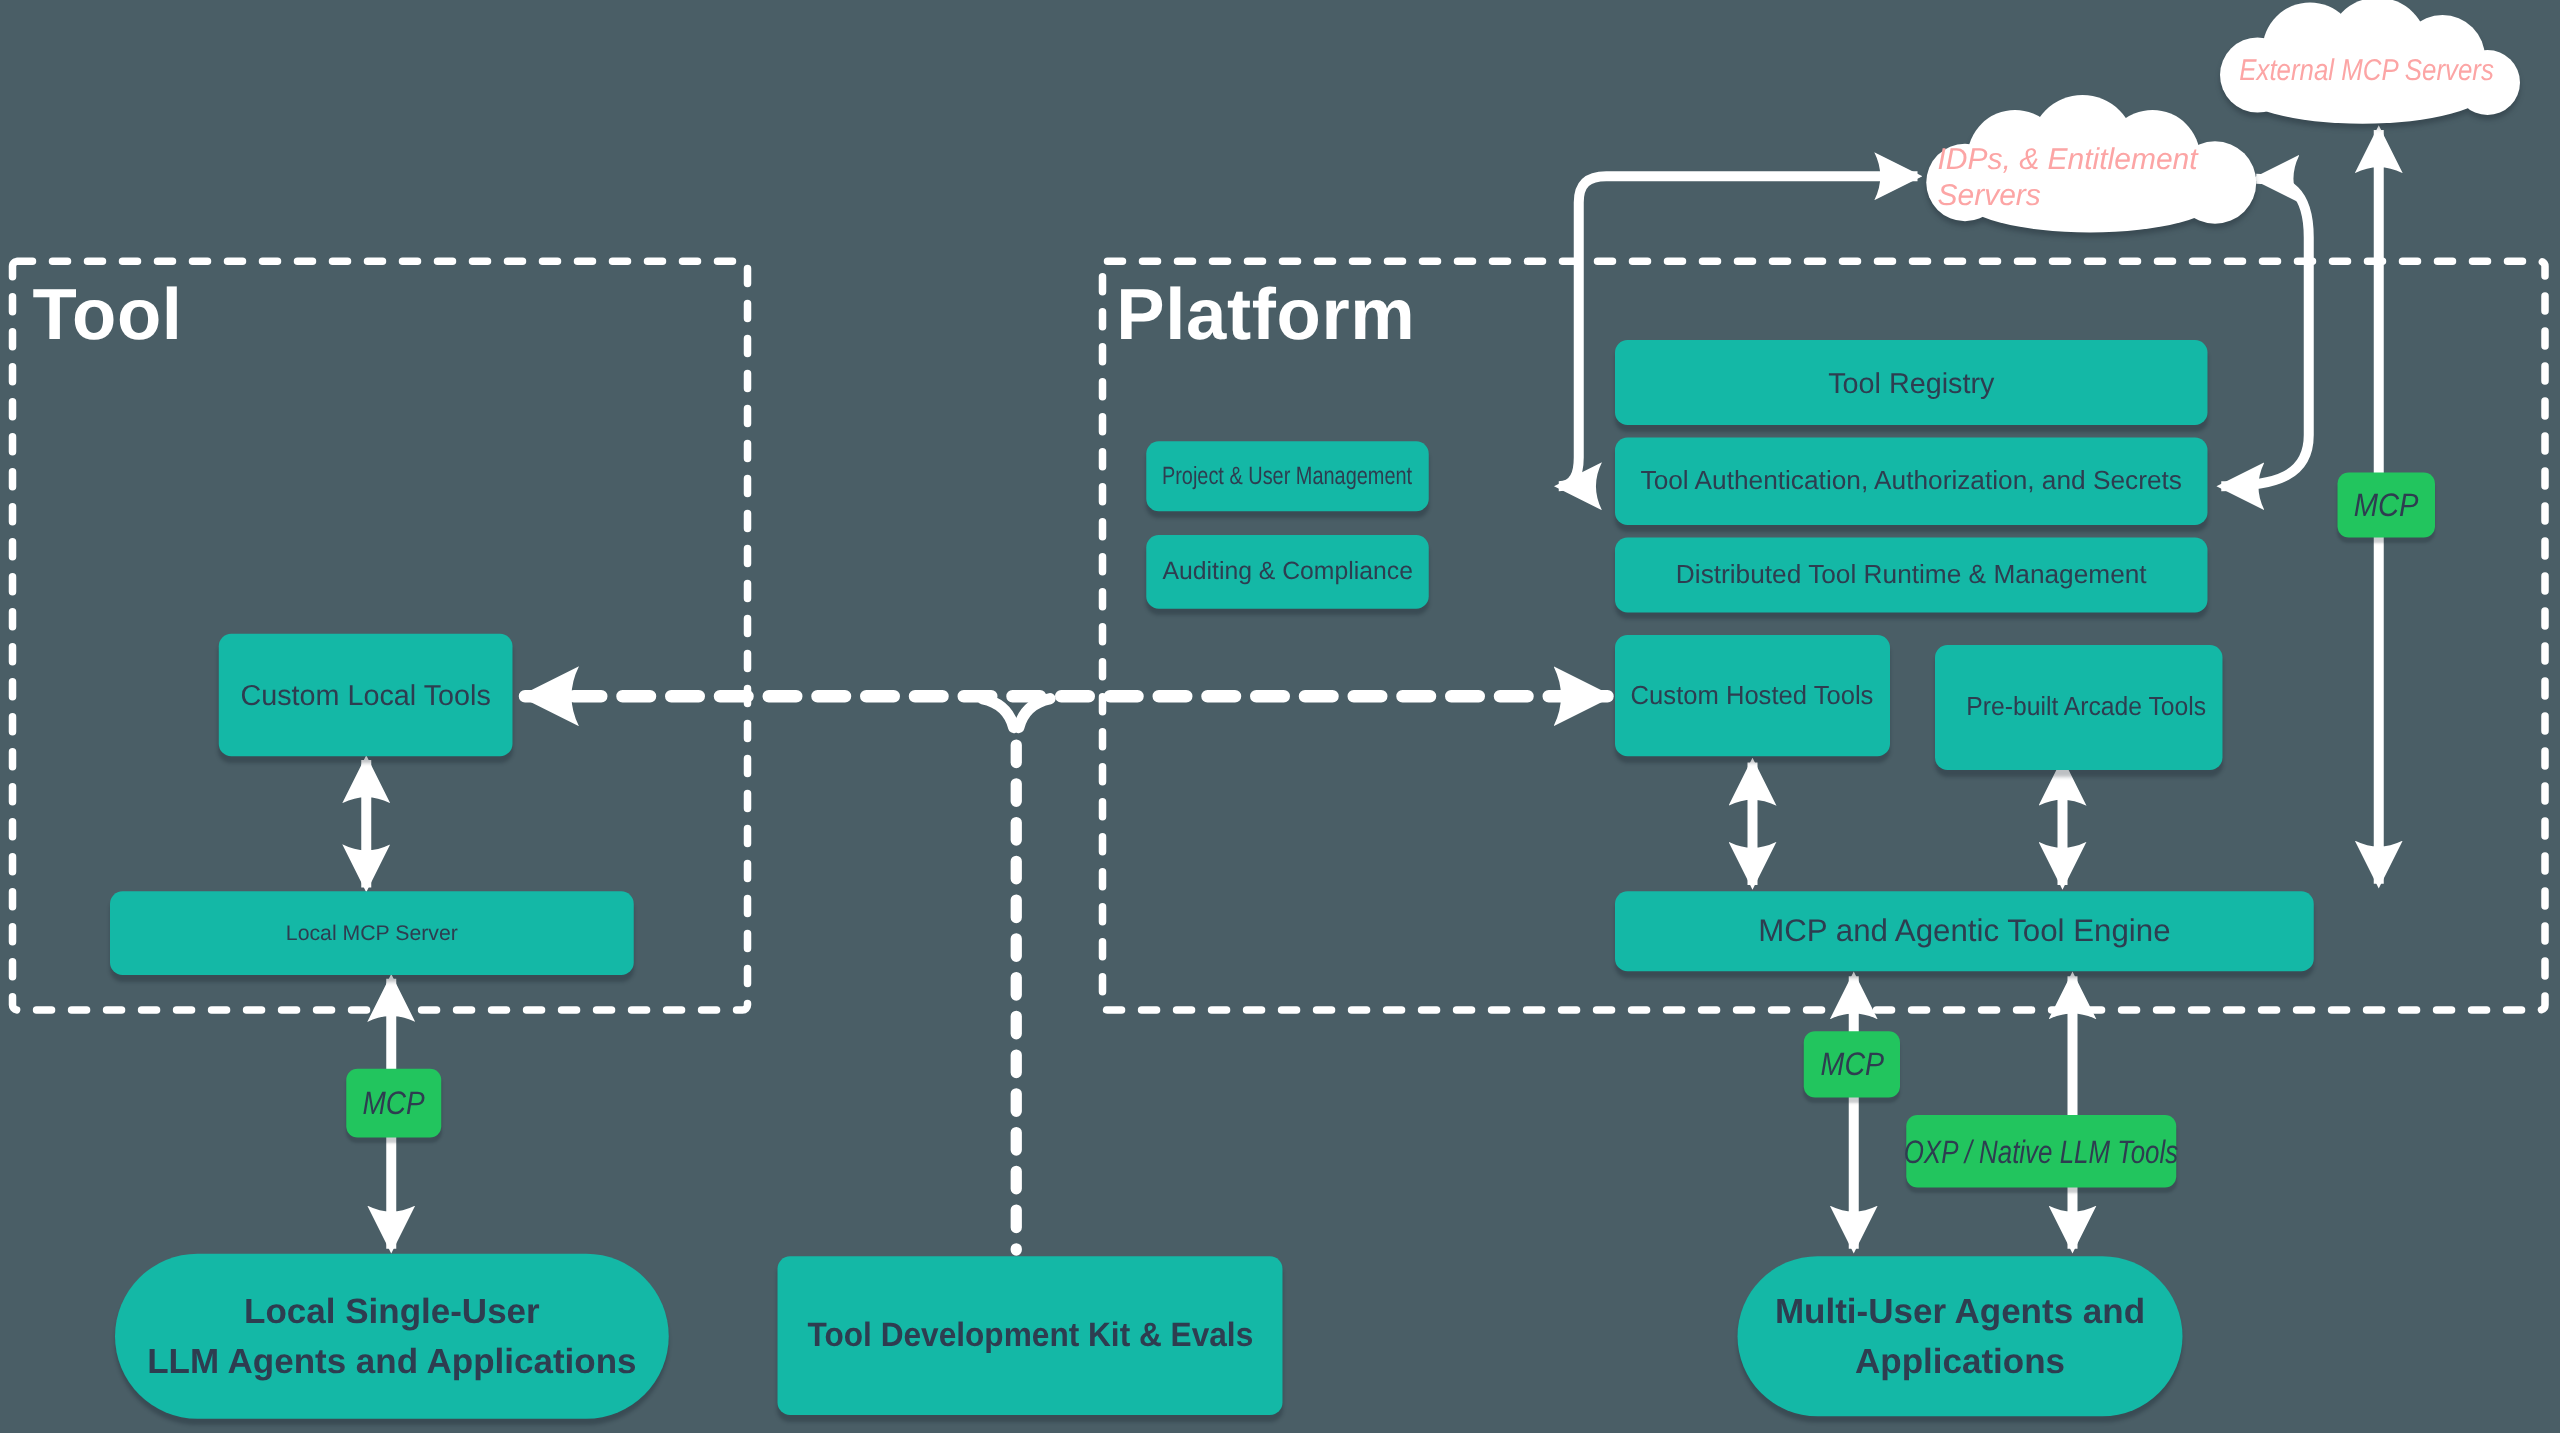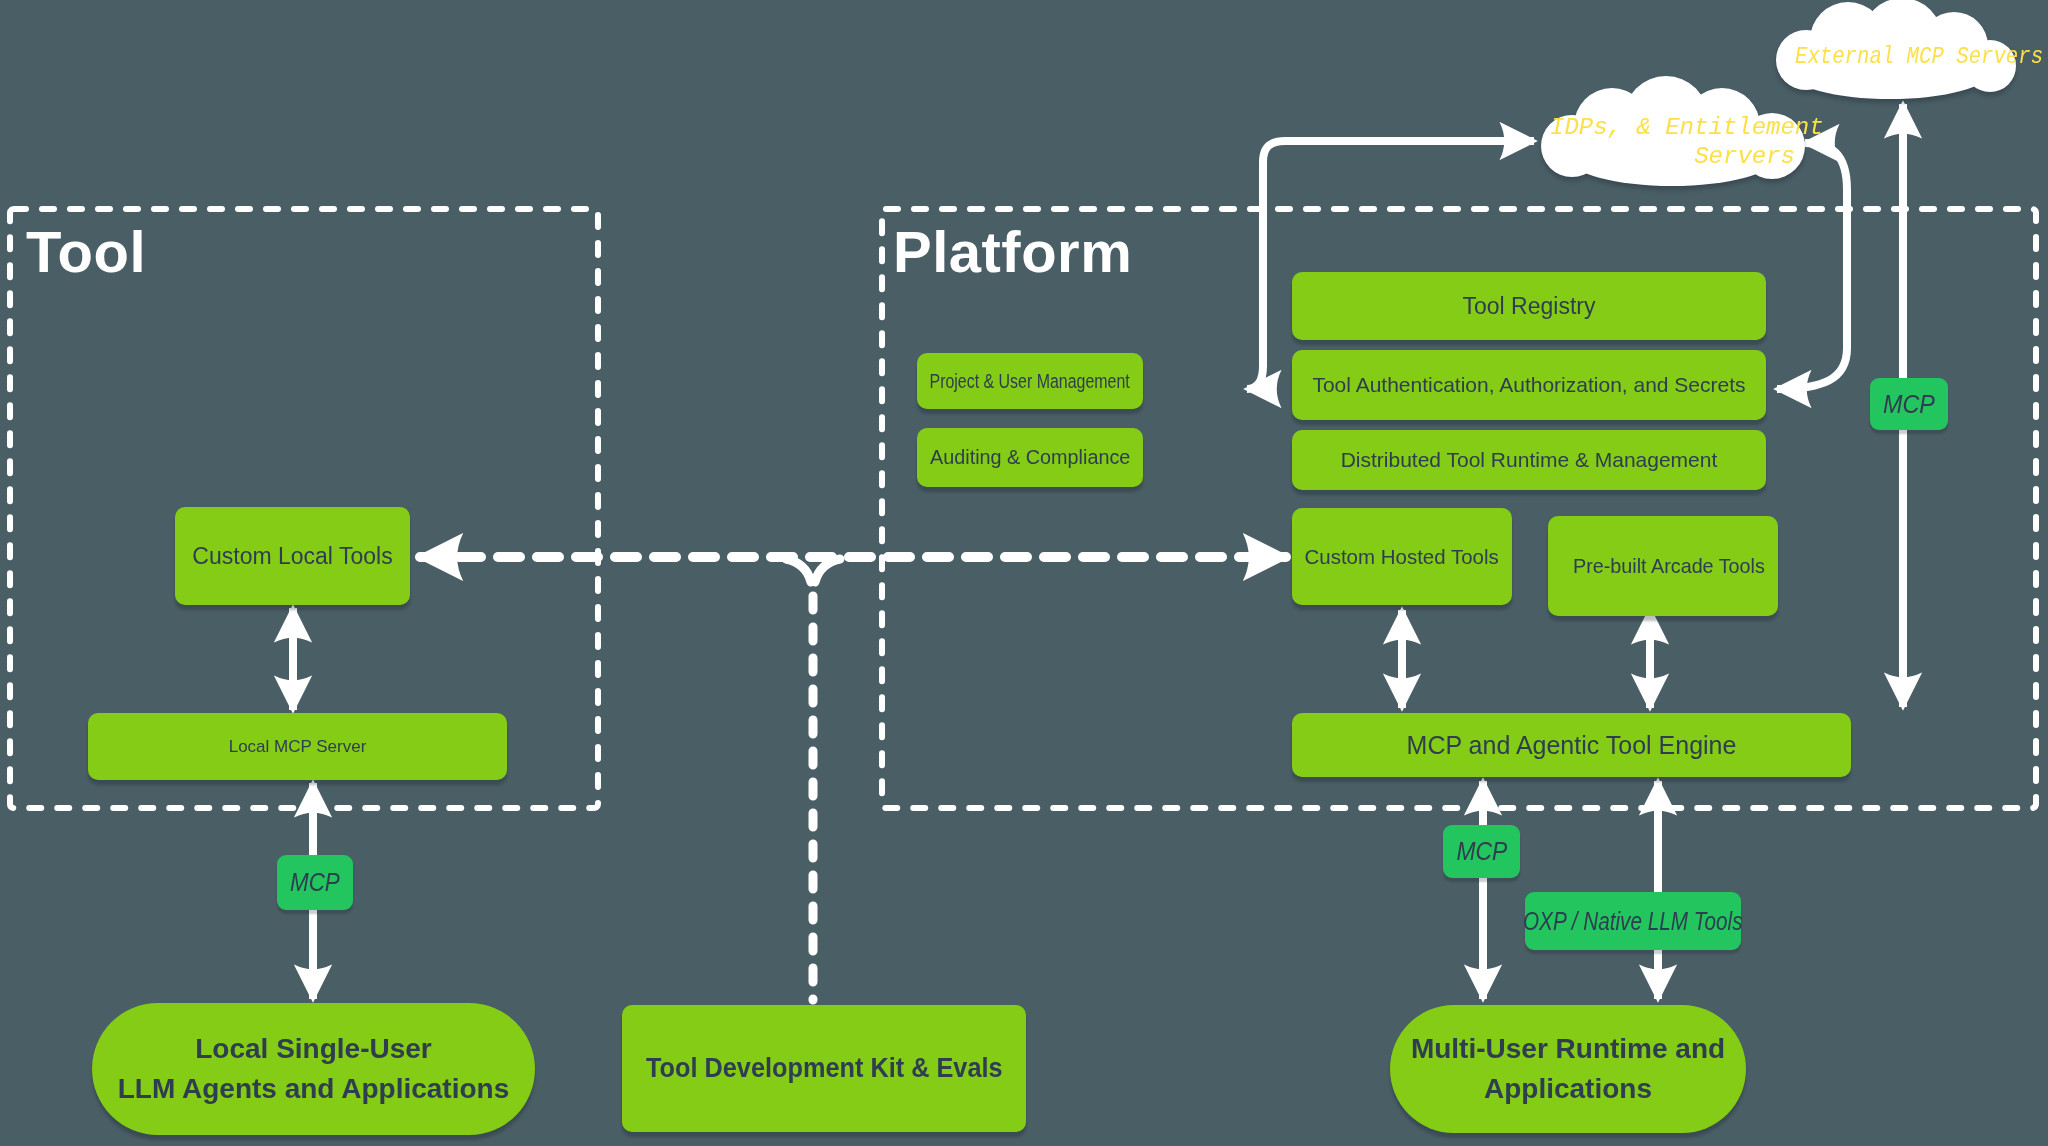--- a/index.html
+++ b/index.html
@@ -6,30 +6,30 @@
   #canvas{position:relative;width:2048px;height:1146px;background:#4a5e66;overflow:hidden;
           font-family:"Liberation Sans","DejaVu Sans",sans-serif;}
   svg#wires{position:absolute;left:0;top:0;z-index:1;}
   .dashRegion{fill:none;stroke:#ffffff;stroke-width:6;stroke-dasharray:12 16;stroke-linecap:round;}
   .solidArrow{fill:none;stroke:#ffffff;stroke-width:8;}
   .dashArrow{fill:none;stroke:#ffffff;stroke-width:10;stroke-dasharray:22 17;stroke-linecap:round;}
   .dashLine{fill:none;stroke:#ffffff;stroke-width:9;stroke-dasharray:14 17;stroke-linecap:round;}
   .dashJoint{fill:none;stroke:#ffffff;stroke-width:9;stroke-linecap:round;}
   .cloudG{filter:drop-shadow(0 4px 2px rgba(20,30,40,.30));}
   .cloudG *{fill:#ffffff;}
-  .node{position:absolute;background:#84cc16;border-radius:10px;display:flex;align-items:center;
+  .node{position:absolute;background:#14b8a6;border-radius:10px;display:flex;align-items:center;
         justify-content:center;color:#2e3d50;box-shadow:0 5px 3px rgba(18,28,38,.28);
         font-size:23px;z-index:2;text-align:center;}
   .node--bold{font-weight:bold;font-size:27px;}
   .pill{border-radius:70px;flex-direction:column;font-weight:bold;font-size:28px;line-height:40px;}
   .badge{position:absolute;background:#22c55e;border-radius:9px;display:flex;align-items:center;
          justify-content:center;font-style:italic;font-size:26px;color:#2e3d50;z-index:3;
          box-shadow:0 4px 2px rgba(18,28,38,.22);}
-  .cloud-label{position:absolute;text-align:right;font-style:italic;color:#fde047;
-               font-size:24px;line-height:29px;z-index:3;font-family:Liberation Mono, monospace;}
+  .cloud-label{position:absolute;text-align:left;font-style:italic;color:#fca5a5;
+               font-size:24px;line-height:29px;z-index:3;}
   .region-title{position:absolute;color:#ffffff;font-size:58px;font-weight:bold;z-index:2;
                 letter-spacing:0.5px;}
   .fit{display:inline-block;white-space:nowrap;transform-origin:center center;}
 </style>
 </head>
 <body>
 
 <div id="canvas">
 
   <svg id="wires" width="2048" height="1146" viewBox="0 0 2048 1146">
@@ -119,21 +119,21 @@
   </div>
 
   <div class="node node--bold" style="left:622px;top:1005px;width:404px;height:127px;">
     <span class="fit" style="transform: scaleX(0.937);">Tool Development Kit &amp; Evals</span>
   </div>
   <div class="node pill" style="left:92px;top:1003px;width:443px;height:132px;">
     <span class="fit">Local Single-User</span>
     <span class="fit">LLM Agents and Applications</span>
   </div>
   <div class="node pill" style="left:1390px;top:1005px;width:356px;height:128px;">
-    <span class="fit">Multi-User Runtime and</span>
+    <span class="fit">Multi-User Agents and</span>
     <span class="fit">Applications</span>
   </div>
 
   <div class="badge" style="left:277px;top:855px;width:76px;height:55px;">
     <span class="fit" style="transform: scaleX(0.862);">MCP</span>
   </div>
   <div class="badge" style="left:1870px;top:378px;width:78px;height:52px;">
     <span class="fit" style="transform: scaleX(0.897);">MCP</span>
   </div>
   <div class="badge" style="left:1443px;top:825px;width:77px;height:53px;">

